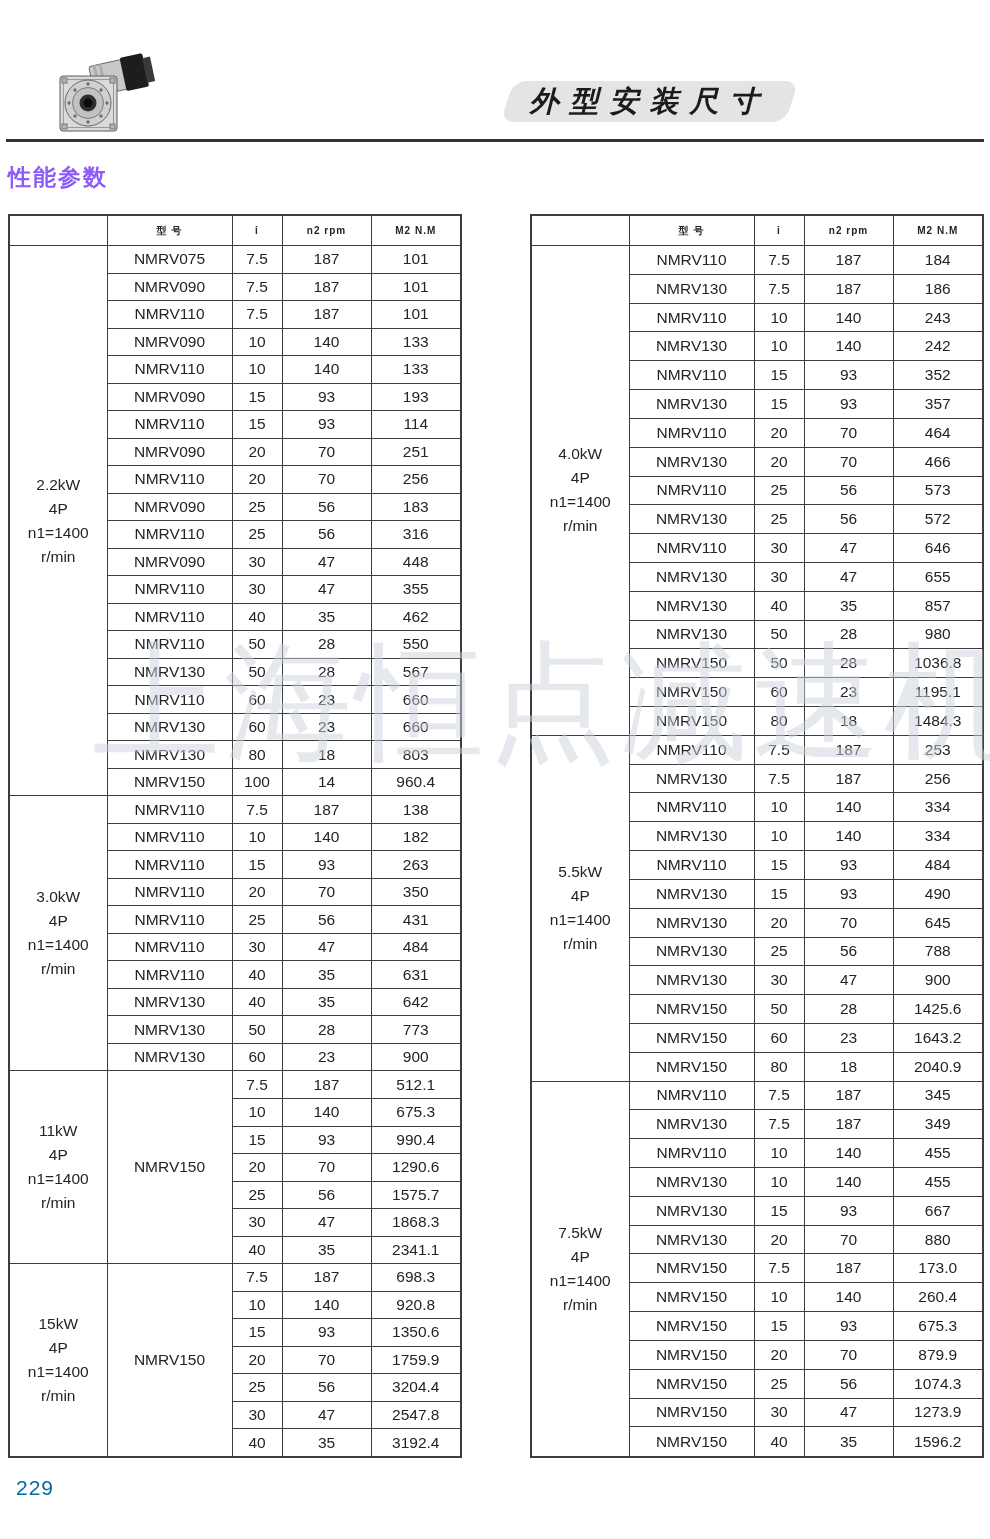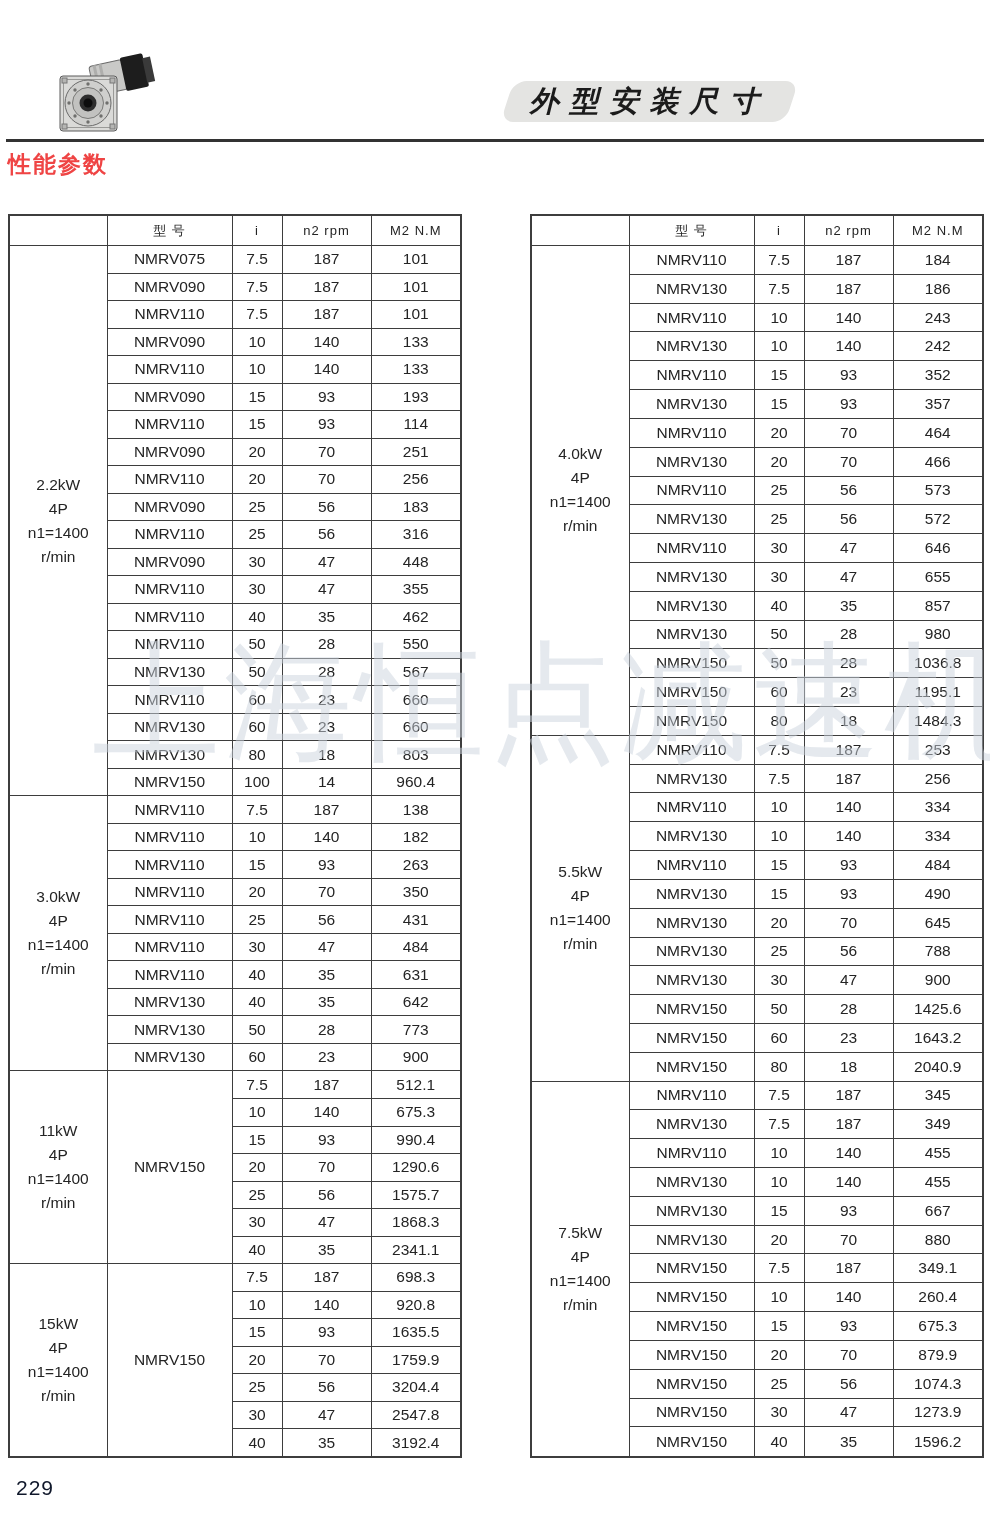--- a/index.html
+++ b/index.html
@@ -22,50 +22,50 @@
     display:block; transform:skewX(18deg);
     font-style:italic; font-weight:700; font-size:29px;
     letter-spacing:11px; text-align:center; line-height:41px;
     color:#1b1b1b; white-space:nowrap;
   }
   .divider {
     position:absolute; left:6px; right:6px; top:139px; height:3px;
     background:#333333;
   }
   .section-title {
-    position:absolute; left:8px; top:149px;
-    font-size:23px; font-weight:700; color:#ef4444; letter-spacing:2px;
+    position:absolute; left:8px; top:162px;
+    font-size:23px; font-weight:700; color:#8b5cf6; letter-spacing:2px;
   }
   
   .perf-table {
     position:absolute; top:214px; height:1244px; width:452px;
     border-collapse:collapse; table-layout:fixed;
     border:2px solid #3d3d3d; background:transparent;
   }
   .perf-table.left  { left:8px; }
   .perf-table.right { left:530px; }
   .perf-table th, .perf-table td {
     border:1px solid #3d3d3d; padding:0;
     text-align:center; vertical-align:middle;
     font-size:15.5px; font-weight:400; color:#242424;
     overflow:hidden; white-space:nowrap;
   }
-  .perf-table thead th { height:29px; font-size:13px; letter-spacing:1px; }
+  .perf-table thead th { height:29px; font-size:10px; letter-spacing:1px;font-weight:bold; }
   .group-cell { line-height:24px; font-size:15.5px; }
   
   .watermark {
     position:absolute; left:92px; top:638px;
     font-size:128px; letter-spacing:4px; line-height:1;
     color:#ccd4de; opacity:0.5; white-space:nowrap;
     pointer-events:none; z-index:5;
   }
   
   .page-number {
     position:absolute; left:16px; top:1476px;
-    font-size:21px; color:#0f172a; letter-spacing:1px;
+    font-size:21px; color:#0369a1; letter-spacing:1px;
   }
 </style>
 </head>
 <body>
 
 <svg class="logo" viewBox="0 0 120 90" aria-hidden="true">
   <g transform="rotate(-12 70 30)">
     <rect x="50" y="12" width="34" height="30" rx="3" fill="#c9c9c7" stroke="#6a6a6a"></rect>
     <rect x="82" y="10" width="23" height="34" rx="2" fill="#1d1d1d"></rect>
     <rect x="104" y="15" width="8" height="25" fill="#3a3a3a"></rect>
@@ -369,21 +369,21 @@
         <td>698.3</td>
       </tr>
       <tr>
         <td>10</td>
         <td>140</td>
         <td>920.8</td>
       </tr>
       <tr>
         <td>15</td>
         <td>93</td>
-        <td>1635.5</td>
+        <td>1350.6</td>
       </tr>
       <tr>
         <td>20</td>
         <td>70</td>
         <td>1759.9</td>
       </tr>
       <tr>
         <td>25</td>
         <td>56</td>
         <td>3204.4</td>
@@ -643,21 +643,21 @@
       <tr>
         <td>NMRV130</td>
         <td>20</td>
         <td>70</td>
         <td>880</td>
       </tr>
       <tr>
         <td>NMRV150</td>
         <td>7.5</td>
         <td>187</td>
-        <td>349.1</td>
+        <td>173.0</td>
       </tr>
       <tr>
         <td>NMRV150</td>
         <td>10</td>
         <td>140</td>
         <td>260.4</td>
       </tr>
       <tr>
         <td>NMRV150</td>
         <td>15</td>

